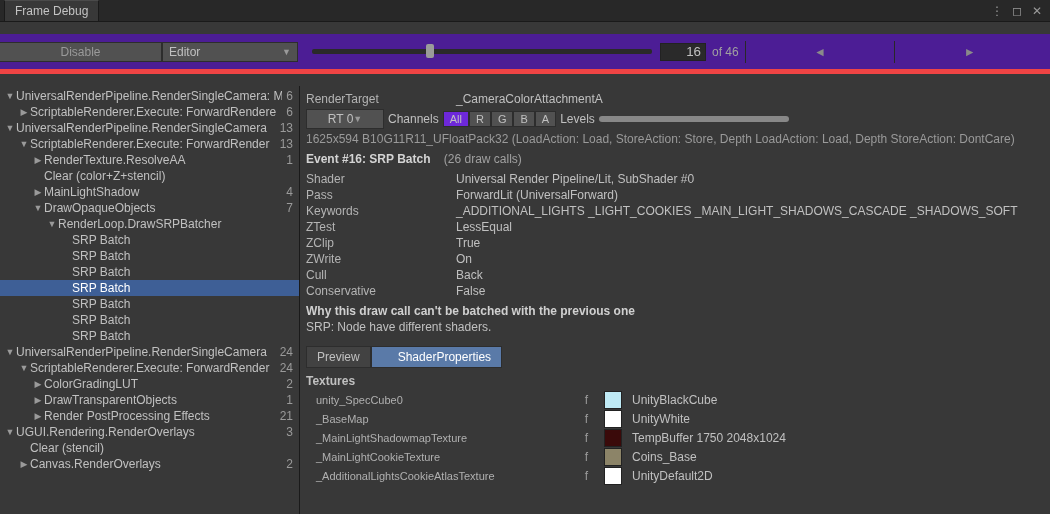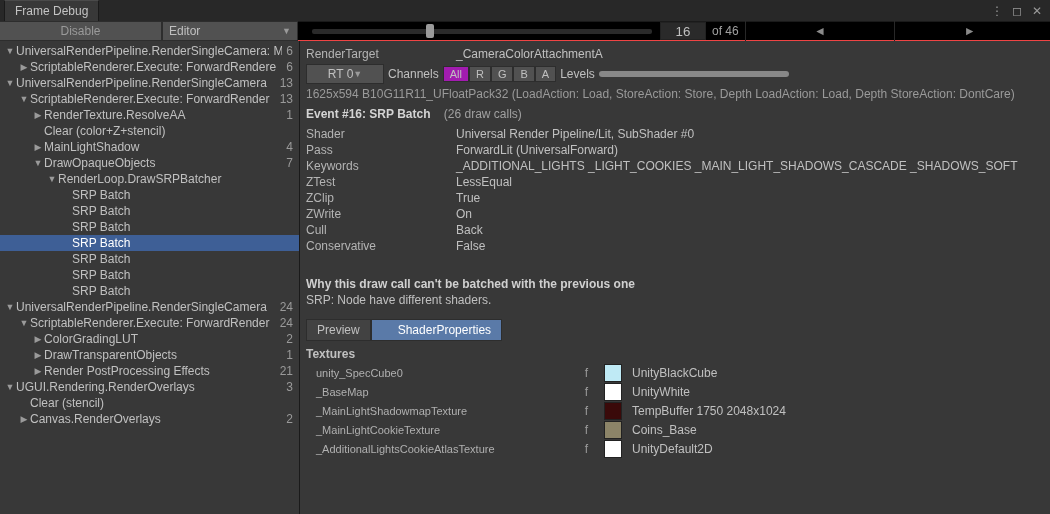--- a/index.html
+++ b/index.html
@@ -1,53 +1,53 @@
 <!DOCTYPE html>
 <html><head>
 <meta charset="utf-8">
 <style>
   * { margin:0; padding:0; box-sizing:border-box; font-family:"Segoe UI",Arial,sans-serif; }
   body { background:#1a1a1a; color:#c0c0c0; font-size:12px; width:1050px; height:514px; overflow:hidden; }
-  .window { display:flex; flex-direction:column; height:100%; background:#383838; }
+  .window { display:flex; flex-direction:column; height:100%; background:#383838;gap:12px; }
   .titlebar { display:flex; align-items:center; background:#282828; height:22px; border-bottom:1px solid #1a1a1a; }
   .tab { background:#383838; padding:3px 10px; color:#c4c4c4; border-top:1px solid #4a4a4a; border-left:1px solid #1a1a1a; border-right:1px solid #1a1a1a; margin-left:4px;}
   .titlebar .spacer { flex:1; }
   .winbtns { display:flex; gap:6px; padding:0 6px; color:#9a9a9a; }
   .winbtns span { width:14px; text-align:center; }
-  .toolbar { display:flex; align-items:center; height:19px; background:#000000; border-bottom:1px solid #ef4444; }
+  .toolbar { display:flex; align-items:center; height:40px; background:#4c1d95; border-bottom:5px solid #ef4444; }
   .btn { background:#515151; color:#c0c0c0; padding:2px 0; text-align:center; border:1px solid #2d2d2d; }
   .btn.disable { width:162px; margin-left:0; border-left:none; color:#9a9a9a;}
   .dropdown { display:flex; align-items:center; background:#515151; border:1px solid #2d2d2d; padding:2px 6px; }
   .dropdown.editor { width:136px; justify-content:space-between;}
   .main { display:flex; flex:1; overflow:hidden; }
   .tree { width:300px; background:#383838; overflow:hidden; border-right:1px solid #1a1a1a; padding-top:2px;}
   .row { display:flex; align-items:center; height:16px; padding-right:6px; white-space:nowrap; }
   .row.sel { background:#3e5f96; color:#fff;}
   .row .arrow { width:12px; display:inline-block; text-align:center; color:#9a9a9a; font-size:9px;}
   .row .lbl { flex:1; overflow:hidden; text-overflow:clip; }
   .row .num { color:#9a9a9a; padding-left:4px;}
   .row.sel .num { color:#fff; }
   .detail { flex:1; background:#383838; overflow:hidden; display:flex; flex-direction:column;}
   .dtop { display:flex; align-items:center; height:22px; background:#404040; border-bottom:1px solid #282828; padding:0 6px;}
   .levels-track { flex:0 0 340px; height:5px; background:#2a2a2a; border-radius:2px; position:relative; margin:0 8px;}
   .levels-track .h { position:absolute; top:-5px; width:8px; height:14px; background:#9a9a9a; border-radius:2px;}
-  .step { width:46px; background:#2a2a2a; border:1px solid #222; color:#c0c0c0; text-align:center; padding:1px 4px; height:18px;}
+  .step { width:46px; background:#2a2a2a; border:1px solid #222; color:#c0c0c0; text-align:right; padding:1px 4px; height:18px;}
   .oftxt { padding:0 6px; color:#a0a0a0;}
   .navbtn { flex:1; text-align:center; color:#8a8a8a; font-size:12px; border-left:1px solid #282828; height:100%; display:flex; align-items:center; justify-content:center;}
   .dbody { padding:4px 6px; overflow:hidden; flex:1;}
   .kv { display:flex; margin:2px 0; }
   .kv .k { width:150px; color:#b4b4b4;}
   .kv .v { color:#c0c0c0;}
   .chbar { display:flex; align-items:center; gap:4px; margin:3px 0 2px 0;}
   .chip { background:#515151; border:1px solid #2d2d2d; padding:1px 6px; font-size:11px;}
-  .chip.sel { background:#a21caf;text-align:center; }
+  .chip.sel { background:#6d28d9;text-align:center; }
   .meta { color:#9a9a9a; margin:3px 0 6px 0;}
   .evhdr { font-weight:bold; color:#d4d4d4; margin:6px 0;}
   .evhdr .sub { font-weight:normal; color:#a0a0a0; margin-left:10px;}
-  .why { font-weight:bold; margin-top:24px; color:#d0d0d0;}
+  .why { font-weight:bold; margin-top:6px; color:#d0d0d0;}
   .srp { margin:2px 0 12px 0;}
   .tabs2 { display:flex; gap:0; margin:4px 0;}
   .tabs2 .t { padding:3px 10px; background:#424242; border:1px solid #2d2d2d;}
   .tabs2 .t.sel { background:#5a7aa8; color:#fff;padding-left:26px;}
   .sect { font-weight:bold; margin:6px 0 2px 0;}
   .texrow { display:flex; align-items:center; height:19px; }
   .texrow .tn { width:258px; padding-left:10px; color:#b0b0b0; font-size:11px;}
   .texrow .f { width:40px; text-align:right; padding-right:16px; color:#9a9a9a;}
   .swatch { width:18px; height:18px; margin-right:10px; border:1px solid #222;}
   .levslider { height:6px; background:#888; border-radius:3px; width:190px;}

